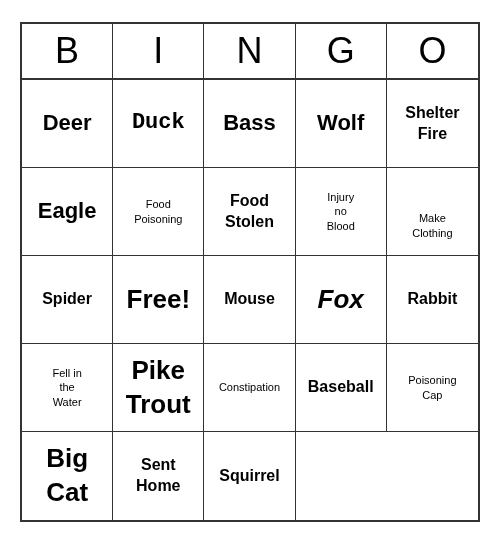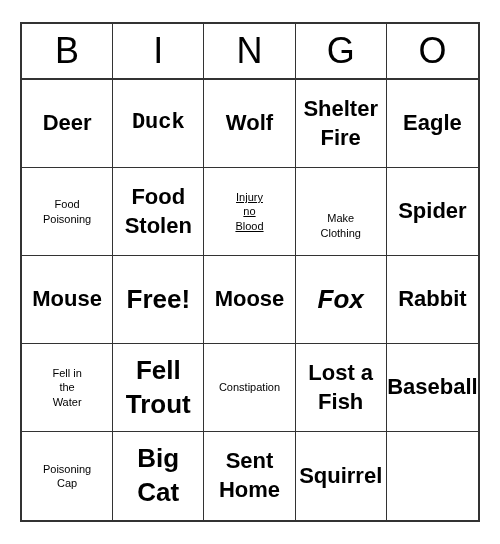--- a/index.html
+++ b/index.html
@@ -56,21 +56,21 @@
     }
     .cell-text.large {
       font-size: 22px;
       font-weight: bold;
     }
     .cell-text.xlarge {
       font-size: 26px;
       font-weight: bold;
     }
     .cell-text.medium {
-      font-size: 22px;
+      font-size: 16px;
       font-weight: bold;
     }
     .cell-text.small {
       font-size: 11px;
       line-height: 1.3;
     }
   </style>
 </head>
 <body>
 
@@ -83,79 +83,75 @@
       <div class="bingo-header-cell">O</div>
     </div>
   <div class="bingo-grid">
   <div class="bingo-cell">
         <span class="cell-text large" style="white-space: pre-line;">Deer</span>
       </div>
       <div class="bingo-cell">
         <span class="cell-text large" style="white-space: pre-line; font-family: Liberation Mono, monospace;">Duck</span>
       </div>
       <div class="bingo-cell">
+        <span class="cell-text large" style="white-space: pre-line;">Bass</span>
+      </div>
+      <div class="bingo-cell">
         <span class="cell-text large" style="white-space: pre-line;">Wolf</span>
       </div>
       <div class="bingo-cell">
         <span class="cell-text medium" style="white-space: pre-line;">Shelter
 Fire</span>
       </div>
       <div class="bingo-cell">
         <span class="cell-text large" style="white-space: pre-line;">Eagle</span>
       </div>
       <div class="bingo-cell">
         <span class="cell-text small" style="white-space: pre-line;">Food
 Poisoning</span>
       </div>
       <div class="bingo-cell">
         <span class="cell-text medium" style="white-space: pre-line;">Food
 Stolen</span>
       </div>
       <div class="bingo-cell">
-        <span class="cell-text small" style="white-space: pre-line; text-decoration: underline;">Injury
+        <span class="cell-text small" style="white-space: pre-line;">Injury
 no
 Blood</span>
       </div>
       <div class="bingo-cell">
         <span class="cell-text small" style="white-space: pre-line; margin-top: 28px;">Make
 Clothing</span>
       </div>
       <div class="bingo-cell">
         <span class="cell-text medium" style="white-space: pre-line;">Spider</span>
       </div>
       <div class="bingo-cell">
-        <span class="cell-text medium" style="white-space: pre-line;">Mouse</span>
-      </div>
-      <div class="bingo-cell">
         <span class="cell-text xlarge" style="white-space: pre-line;">Free!</span>
       </div>
       <div class="bingo-cell">
-        <span class="cell-text medium" style="white-space: pre-line;">Moose</span>
+        <span class="cell-text medium" style="white-space: pre-line;">Mouse</span>
       </div>
       <div class="bingo-cell">
         <span class="cell-text xlarge" style="white-space: pre-line; font-style: italic;">Fox</span>
       </div>
       <div class="bingo-cell">
         <span class="cell-text medium" style="white-space: pre-line;">Rabbit</span>
       </div>
       <div class="bingo-cell">
         <span class="cell-text small" style="white-space: pre-line;">Fell in
 the
 Water</span>
       </div>
       <div class="bingo-cell">
-        <span class="cell-text xlarge" style="white-space: pre-line;">Fell
+        <span class="cell-text xlarge" style="white-space: pre-line;">Pike
 Trout</span>
       </div>
       <div class="bingo-cell">
         <span class="cell-text small" style="white-space: pre-line;">Constipation</span>
-      </div>
-      <div class="bingo-cell">
-        <span class="cell-text medium" style="white-space: pre-line;">Lost a
-Fish</span>
       </div>
       <div class="bingo-cell">
         <span class="cell-text medium" style="white-space: pre-line;">Baseball</span>
       </div>
       <div class="bingo-cell">
         <span class="cell-text small" style="white-space: pre-line;">Poisoning
 Cap</span>
       </div>
       <div class="bingo-cell">
         <span class="cell-text xlarge" style="white-space: pre-line;">Big

